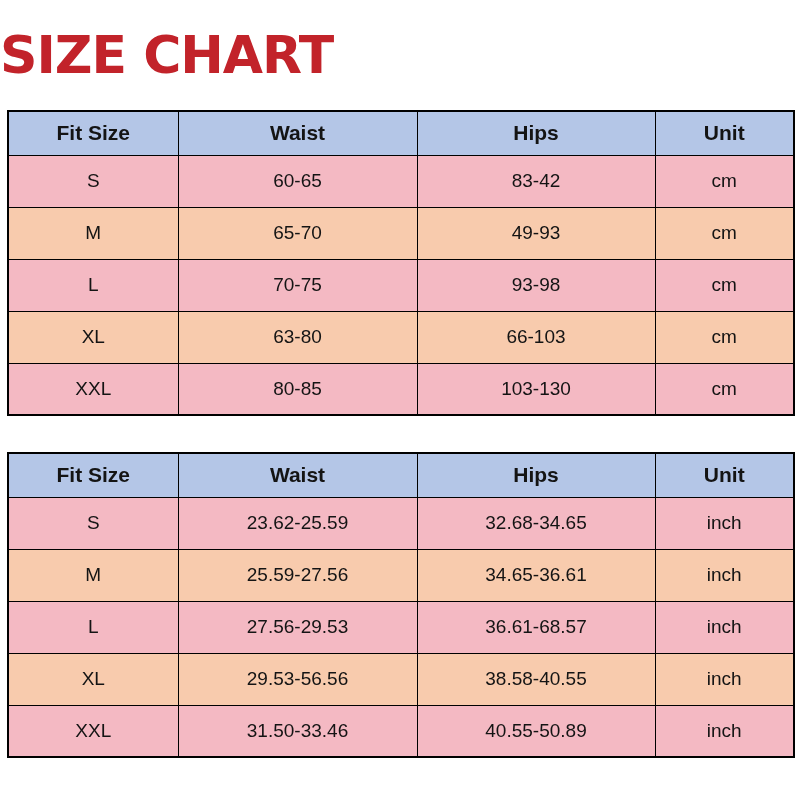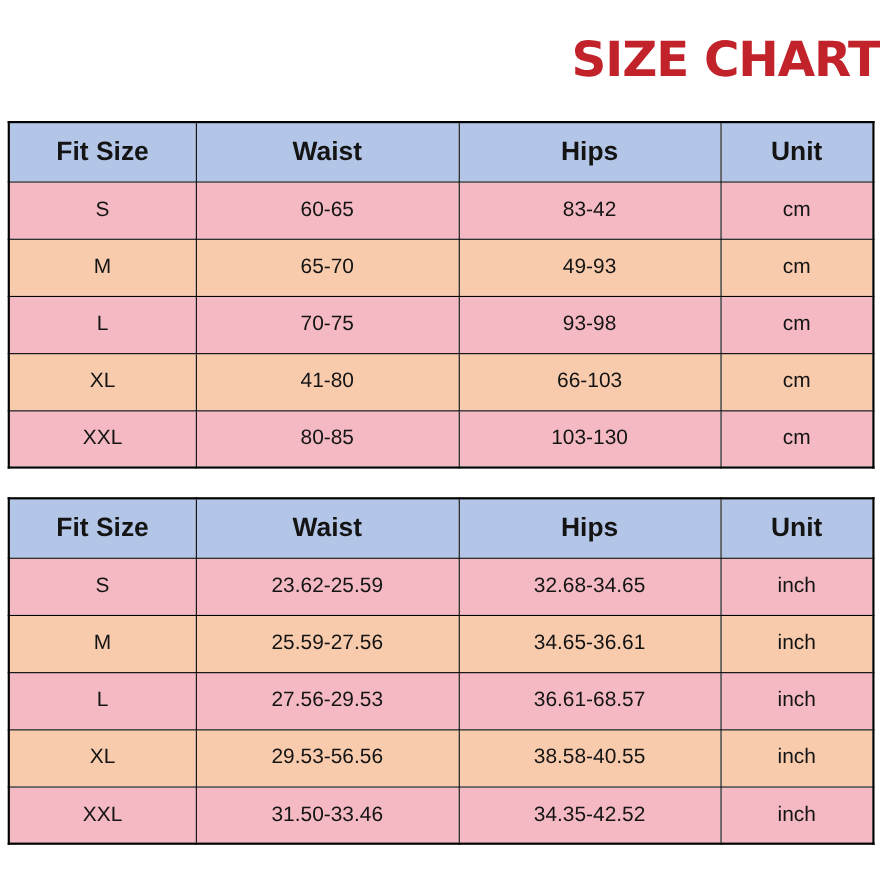--- a/index.html
+++ b/index.html
@@ -20,24 +20,24 @@
     background: var(--background);
     font-family: "Liberation Sans", sans-serif;
     color: var(--text_dark);
     overflow: hidden;
   }
   .page-title {
     position: absolute;
     top: 18px;
     left: 0;
     width: 100%;
-    text-align: right;
+    text-align: left;
     font-family: "DejaVu Sans", "Liberation Sans", sans-serif;
     font-weight: bold;
-    font-size: 44px;
+    font-size: 52px;
     line-height: 74px;
     letter-spacing: -1px;
     color: var(--title_red);
   }
   .table-wrap { position: absolute; left: 7px; width: 786px; }
   .table-wrap.cm   { top: 110px; }
   .table-wrap.inch { top: 452px; }
   table.size-table {
     width: 786px;
     table-layout: fixed;
@@ -49,24 +49,24 @@
   table.size-table col.c2 { width: 238px; }
   table.size-table col.c3 { width: 139px; }
   table.size-table th, table.size-table td {
     border: 1.5px solid var(--border_black);
     text-align: center;
     vertical-align: middle;
     overflow: hidden;
     white-space: nowrap;
   }
   table.size-table th {
-    height: 54px;
+    height: 44px;
     background: var(--header_blue);
     font-weight: bold;
-    font-size: 24px;
+    font-size: 21px;
     color: var(--text_dark);
   }
   table.size-table td {
     height: 52px;
     font-size: 19px;
     font-weight: normal;
     color: var(--text_dark);
   }
   table.size-table tr.pink  td { background: var(--row_pink); }
   table.size-table tr.peach td { background: var(--row_peach); }
@@ -107,21 +107,21 @@
             <td>cm</td>
           </tr>
           <tr class="pink">
             <td>L</td>
             <td>70-75</td>
             <td>93-98</td>
             <td>cm</td>
           </tr>
           <tr class="peach">
             <td>XL</td>
-            <td>41-80</td>
+            <td>63-80</td>
             <td>66-103</td>
             <td>cm</td>
           </tr>
           <tr class="pink">
             <td>XXL</td>
             <td>80-85</td>
             <td>103-130</td>
             <td>cm</td>
           </tr>
         </tbody>
@@ -165,19 +165,19 @@
           </tr>
           <tr class="peach">
             <td>XL</td>
             <td>29.53-56.56</td>
             <td>38.58-40.55</td>
             <td>inch</td>
           </tr>
           <tr class="pink">
             <td>XXL</td>
             <td>31.50-33.46</td>
-            <td>34.35-42.52</td>
+            <td>40.55-50.89</td>
             <td>inch</td>
           </tr>
         </tbody>
       </table>
     </div>
 </div>
 
 </body></html>

